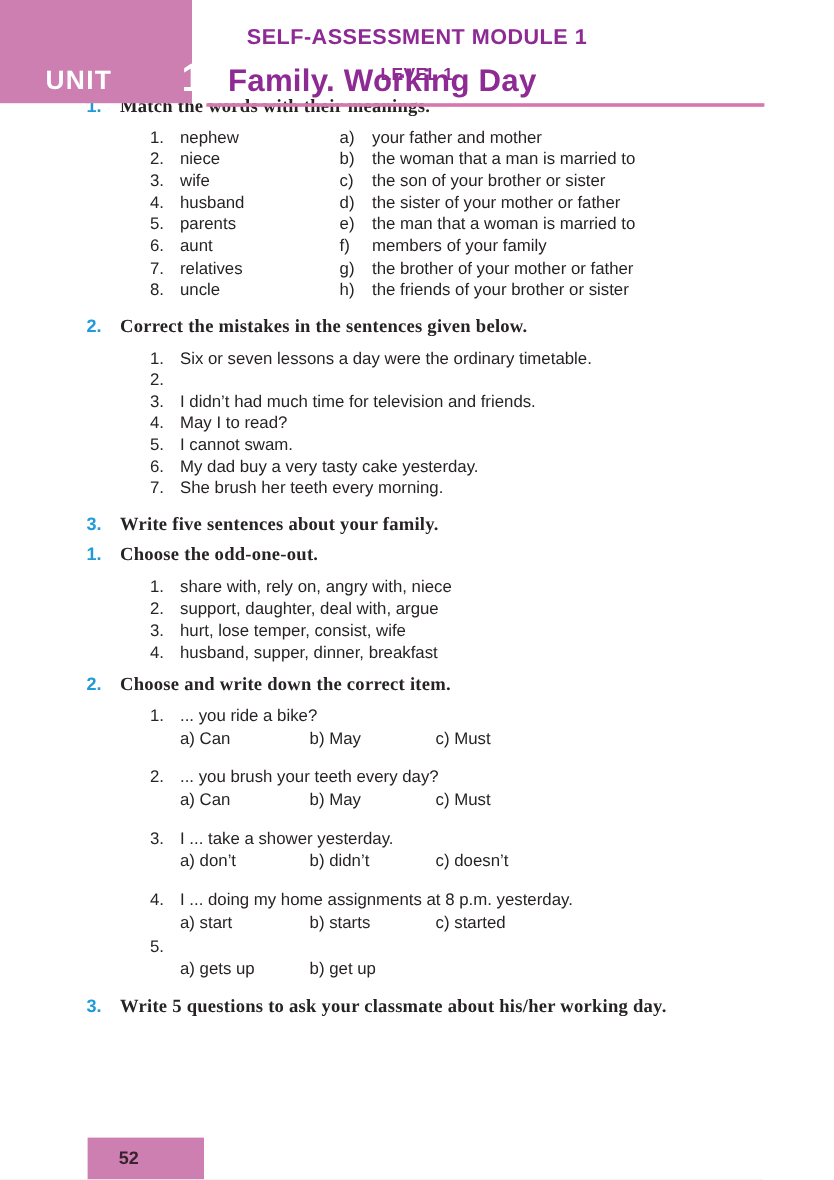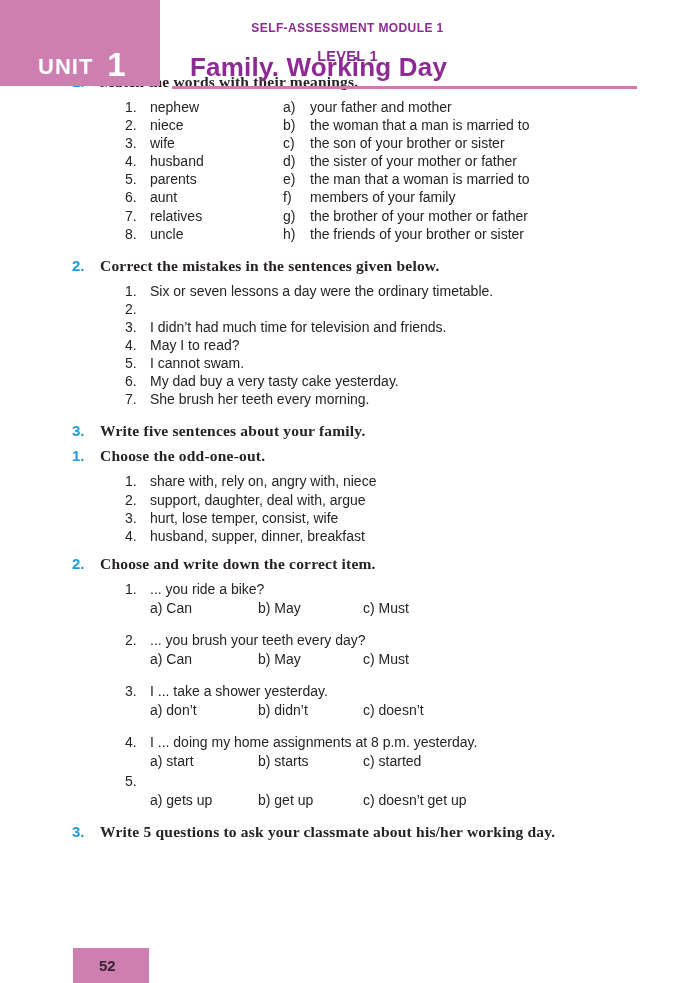--- a/index.html
+++ b/index.html
@@ -13,20 +13,21 @@
     overflow:hidden;
     margin:0 auto;
   }
   
   .unit-box {
     position:absolute; left:0; top:0;
     width:160px; height:86px;
     background:var(--pink, #ce7fb1);
     display:flex; align-items:flex-end; justify-content:flex-start;
     padding:0 0 8px 38px;
+    gap:44px;
   }
   .unit-word {
     color:#ffffff; font-weight:bold; font-size:22px; letter-spacing:1px;
     line-height:1;
   }
   .unit-num {
     color:#ffffff; font-weight:bold; font-size:33px; line-height:0.82;
     margin-left:14px;
   }
   .page-title {
@@ -37,21 +38,21 @@
   .title-rule {
     position:absolute; left:172px; top:86px;
     width:465px; height:3px;
     background:var(--divider, #d877ad);
   }
   
   .module-heading {
     margin-top:21px;
     text-align:center;
     color:var(--purple, #8e2a94);
-    font-weight:bold; font-size:12px; letter-spacing:0.4px;
+    font-weight:bold; font-size:18px; letter-spacing:0.4px;
   }
   .level-label {
     margin-top:13px; margin-bottom:9px;
     text-align:center;
     color:var(--purple, #8e2a94);
     font-weight:bold; font-size:14.5px; letter-spacing:0.3px;
   }
   
   .exercise { padding-left:72px; padding-right:30px; }
   .ex-head { display:flex; align-items:baseline; margin-bottom:7px; }
@@ -83,21 +84,21 @@
   .q-line { display:flex; line-height:19px; }
   .q-num { width:25px; flex:0 0 25px; }
   .opt-row {
     display:grid; grid-template-columns:108px 105px auto;
     margin-left:25px; line-height:19px;
   }
   .q-group.tight { margin-bottom:1px; }
   
   .page-num-box {
     position:absolute; left:73px; bottom:0;
-    width:76px; height:35px;
+    width:97px; height:35px;
     background:var(--pink, #ce7fb1);
     display:flex; align-items:center;
     padding-left:26px;
   }
   .page-num { font-weight:bold; font-size:15px; color:#39232f; }
 </style>
 </head>
 <body>
 
 <div class="page">
@@ -330,21 +331,20 @@
       </div>
     </div>
 
     <div class="q-group">
       <div class="q-line">
           <span class="q-num">5.</span>
         </div>
       <div class="opt-row">
         <span>a) gets up</span>
         <span>b) get up</span>
-        <span>c) doesn’t get up</span>
       </div>
     </div>
   </div>
 
   <div class="exercise">
     <div class="ex-head">
       <span class="ex-num">3.</span>
       <span class="ex-title">Write 5 questions to ask your classmate about his/her working day.</span>
     </div>
   </div>

